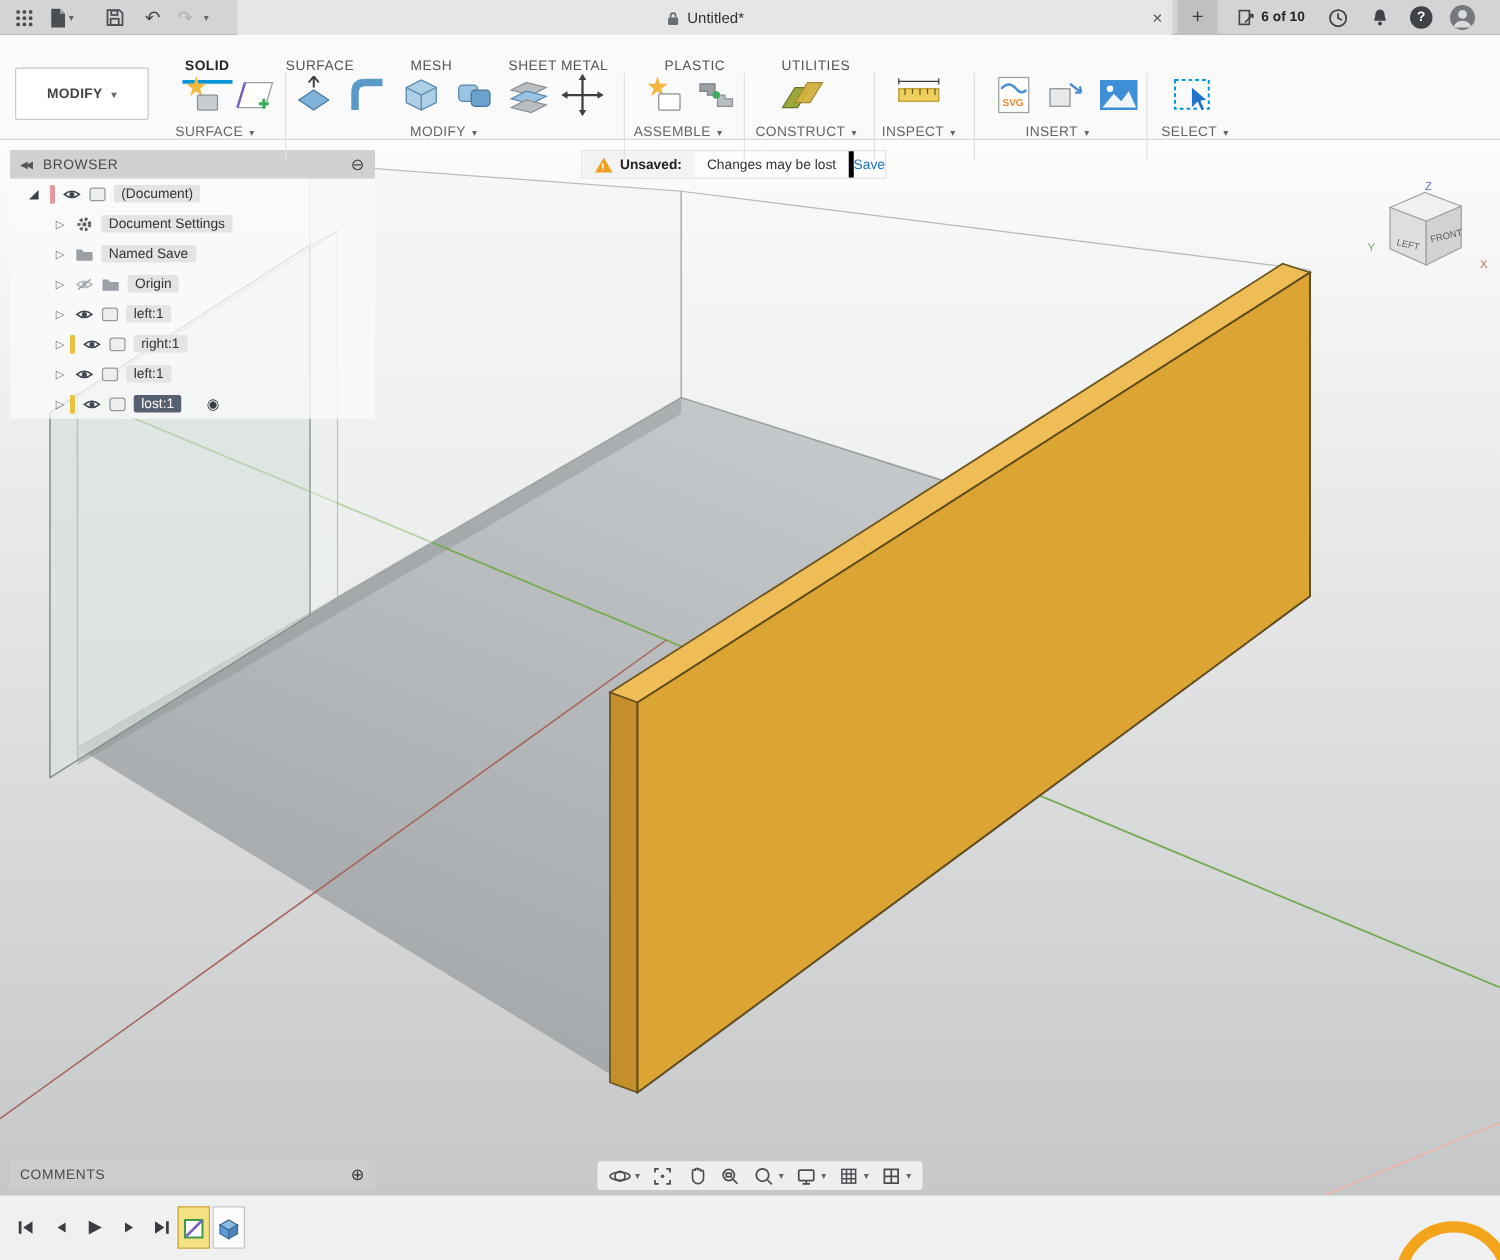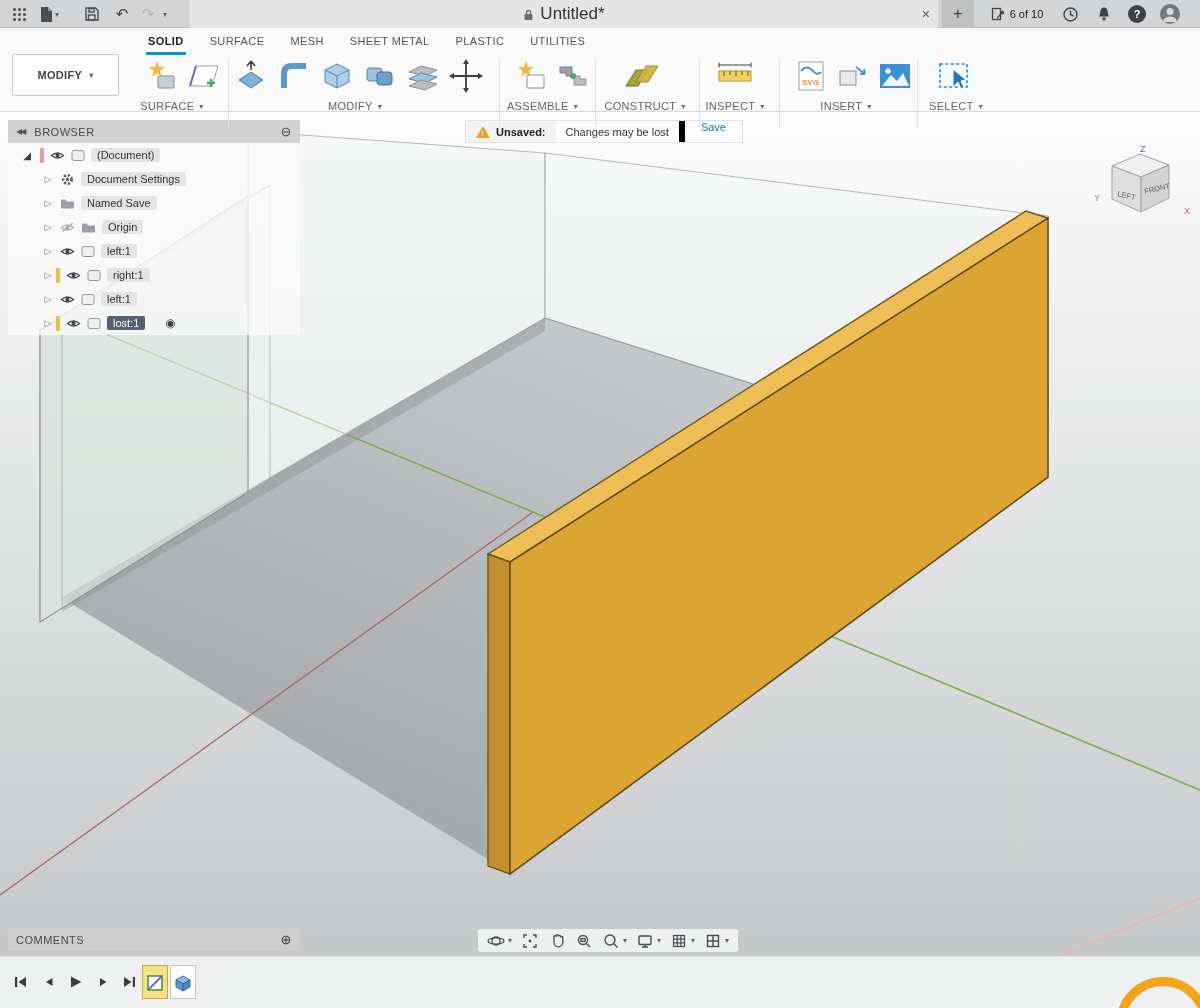--- a/index.html
+++ b/index.html
@@ -10,40 +10,40 @@
   .tbi{position:absolute;top:0;height:28px;display:flex;align-items:center;justify-content:center}
   #doctab{position:absolute;left:190px;top:0;width:748px;height:28px;background:#e6e6e6;display:flex;align-items:center;justify-content:center;gap:6px}
   #doctab .close{position:absolute;right:8px;font-size:14px;color:#555;cursor:default}
   #newtab{position:absolute;left:942px;top:0;width:32px;height:28px;background:#bfc0c1;color:#3a3a3a;font-size:16px;display:flex;align-items:center;justify-content:center}
   .caret{font-size:8px;color:#666;margin-left:2px}
   .circle-btn{width:18px;height:18px;border-radius:50%;background:#3f4347;color:#fff;font-size:11px;font-weight:bold;display:flex;align-items:center;justify-content:center}
   .avatar{width:20px;height:20px;border-radius:50%;background:#75797d;overflow:hidden;display:flex;align-items:center;justify-content:center}
   
   #ribbon{position:absolute;left:0;top:28px;width:1200px;height:84px;background:#fafafa;border-bottom:1px solid #d8d8d8;z-index:40}
   #wsbtn{position:absolute;left:12px;top:26px;width:107px;height:42px;background:#fff;border:1px solid #c9c9c9;border-radius:2px;display:flex;align-items:center;justify-content:center;gap:5px;color:#444;font-weight:bold;letter-spacing:.3px}
-  #tabs{position:absolute;left:146px;top:2px;height:25px;display:flex;gap:22px}
+  #tabs{position:absolute;left:146px;top:14px;height:25px;display:flex;gap:41px}
   .tab{height:25px;line-height:22px;color:#555;letter-spacing:.4px;padding:0 2px;border-bottom:3px solid transparent}
   .tab.active{color:#222;font-weight:bold;border-bottom:3px solid var(--accent-blue,#0696d7)}
   .grp-icon{position:absolute;top:28px;width:38px;height:40px;display:flex;align-items:center;justify-content:center}
   .grp-label{position:absolute;top:72px;height:12px;display:flex;align-items:center;justify-content:center;gap:3px;color:#666;letter-spacing:.3px}
   .divider{position:absolute;top:30px;width:1px;height:70px;background:#e2e2e2}
   
   .panel-hdr{height:23px;background:rgba(205,206,207,.93);display:flex;align-items:center;padding:0 8px;color:#4a4a4a;letter-spacing:.5px}
   #browser{position:absolute;left:8px;top:120px;width:292px;z-index:20}
   #browser .rows{background:rgba(250,250,250,.78)}
   .b-row{height:24px;display:flex;align-items:center;gap:6px}
   .tri{font-size:9px;color:#777;width:12px;text-align:center}
   .tri-root{font-size:10px;color:#3a3f44;width:14px;text-align:center}
   .pill{background:rgba(226,227,228,.95);border-radius:2px;padding:1px 6px;color:#333;white-space:nowrap}
   .pill.selected{background:var(--selected-row,#566070);color:#fff}
   .vbar{width:4px;height:15px;border-radius:1px}
   #warnbar{position:absolute;left:465px;top:120px;height:23px;display:flex;align-items:stretch;background:#fdfdfd;border:1px solid #e2e2e2;z-index:25}
   #warnbar .sec{display:flex;align-items:center;gap:6px;padding:0 10px}
   #warnbar .sec1{background:#f3f3f3}
-  #warnbar .save{color:var(--link-blue,#1b74c5);border-left:6px solid #000000;padding:0 16px;display:flex;align-items:flex-start}
+  #warnbar .save{color:var(--link-blue,#1b74c5);border-left:4px solid #000000;padding:0 0;display:flex;align-items:center}
   .warn-tri{width:0;height:0;border-left:7px solid transparent;border-right:7px solid transparent;border-bottom:12px solid var(--warning-orange,#f0a01e);position:relative}
   .warn-tri span{position:absolute;left:-2px;top:3px;font-size:8px;font-weight:bold;color:#fff}
   #comments{position:absolute;left:8px;top:928px;width:292px;z-index:20}
   
   #navbar{position:absolute;left:478px;top:929px;height:23px;display:flex;align-items:center;gap:9px;padding:0 9px;background:rgba(244,245,245,.88);border-radius:3px;z-index:20}
   #navbar .ni{display:flex;align-items:center;gap:1px}
   
   #timeline{position:absolute;left:0;top:956px;width:1200px;height:52px;background:#eff0f0;border-top:1px solid #d9dada;z-index:40}
   #playback{position:absolute;left:12px;top:16px;display:flex;gap:8px;align-items:center}
   .feat{position:absolute;top:8px;width:26px;height:34px;display:flex;align-items:center;justify-content:center;border:1px solid #c6c6c6;background:#fcfcfc}
@@ -138,33 +138,33 @@
     </div>
   <div class="tbi" style="left:158px;width:12px;color:#999">
       <span class="caret">▾</span>
     </div>
 
   <div id="doctab">
     <svg width="11" height="13">
         <rect x="1.5" y="6" width="8" height="6" rx="1" fill="#6a6f74"></rect>
         <path d="M3.5 6 V4.5 a2 2 0 0 1 4 0 V6" stroke="#6a6f74" stroke-width="1.4" fill="none"></path>
       </svg>
-    <span style="font-size:17px;color:#333">Untitled*</span>
+    <span style="font-size:12px;color:#333">Untitled*</span>
     <span class="close">×</span>
   </div>
   <div id="newtab">
       <span>+</span>
     </div>
 
   <div class="tbi" style="left:982px;width:70px;gap:5px">
     <svg width="14" height="14">
         <rect x="1.5" y="1.5" width="8" height="11" fill="none" stroke="#444" stroke-width="1.3"></rect>
         <path d="M6 11 L12.5 4.5 M12.5 4.5 l-3 .4 M12.5 4.5 l-.4 3" stroke="#444" stroke-width="1.3" fill="none"></path>
       </svg>
-    <span style="font-weight:normal;color:#222">6 of 10</span>
+    <span style="font-weight:bold;color:#222">6 of 10</span>
   </div>
   <div class="tbi" style="left:1058px;width:24px">
     <svg width="17" height="17" fill="none" stroke="#3f4347" stroke-width="1.4">
         <circle cx="8.5" cy="8.5" r="6.5"></circle>
         <path d="M8.5 4.5 V8.5 L11.5 10"></path>
       </svg>
   </div>
   <div class="tbi" style="left:1092px;width:24px">
     <svg width="16" height="16">
         <path d="M8 1.5 C5.2 1.5 4.2 4 4.2 7 L3.2 10.5 H12.8 L11.8 7 C11.8 4 10.8 1.5 8 1.5 Z" fill="#3f4347"></path>

